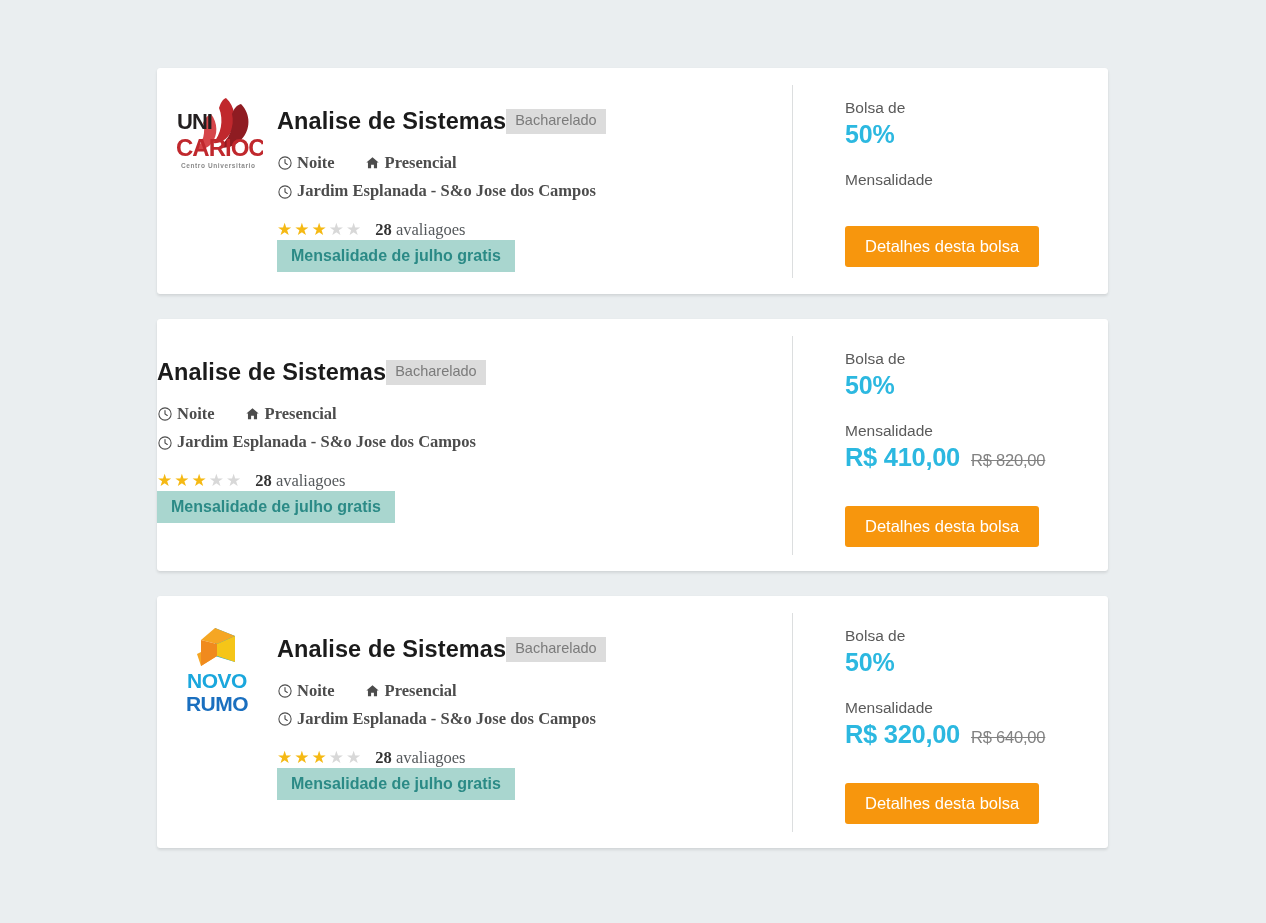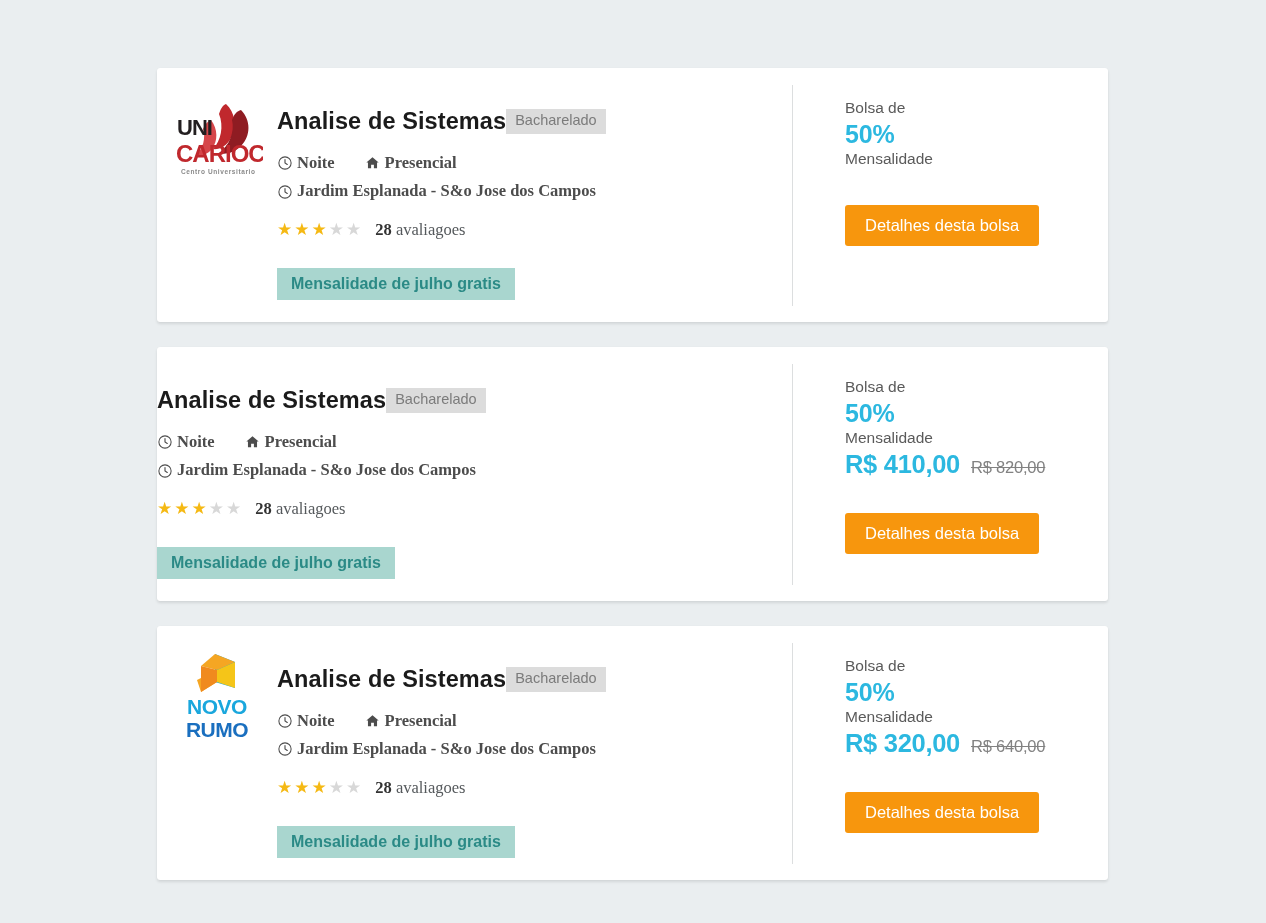--- a/index.html
+++ b/index.html
@@ -61,21 +61,21 @@
     min-width: 120px;
     display: flex;
     align-items: flex-start;
     justify-content: center;
     padding-top: 2px;
   }
   .logo-box {
     width: 96px;
     height: 92px;
     display: flex;
-    align-items: flex-end;
+    align-items: flex-start;
     justify-content: center;
   }
 
   
   .info-col {
     flex: 1;
     padding-left: 0px;
   }
 
   .title-row {
@@ -142,21 +142,21 @@
   .star.on { color: #f5b914; }
   .rating-text {
     font-family: "Liberation Serif", serif;
     font-size: 16.5px;
     color: #55595c;
   }
   .rating-text b { color: #333; font-weight: bold; }
 
   .promo-badge {
     display: inline-block;
-    margin-top: 28px;
+    margin-top: 0;
     background: #a9d6cf;
     color: #2b8a86;
     font-size: 16px;
     font-weight: 600;
     padding: 6px 14px 7px 14px;
     line-height: 1.2;
     white-space: nowrap;
   }
 
   
@@ -171,21 +171,21 @@
     line-height: 1.25;
     margin-bottom: 3px;
   }
   .discount-value {
     font-size: 25px;
     color: #2cb8e0;
     font-weight: 600;
     line-height: 1.15;
     letter-spacing: -0.2px;
   }
-  .price-block { }
+  .price-block { margin-top: 21px; }
   .price-row {
     display: flex;
     align-items: baseline;
     gap: 11px;
   }
   .price-new {
     font-size: 25.5px;
     color: #2cb8e0;
     font-weight: 600;
     letter-spacing: -0.3px;

